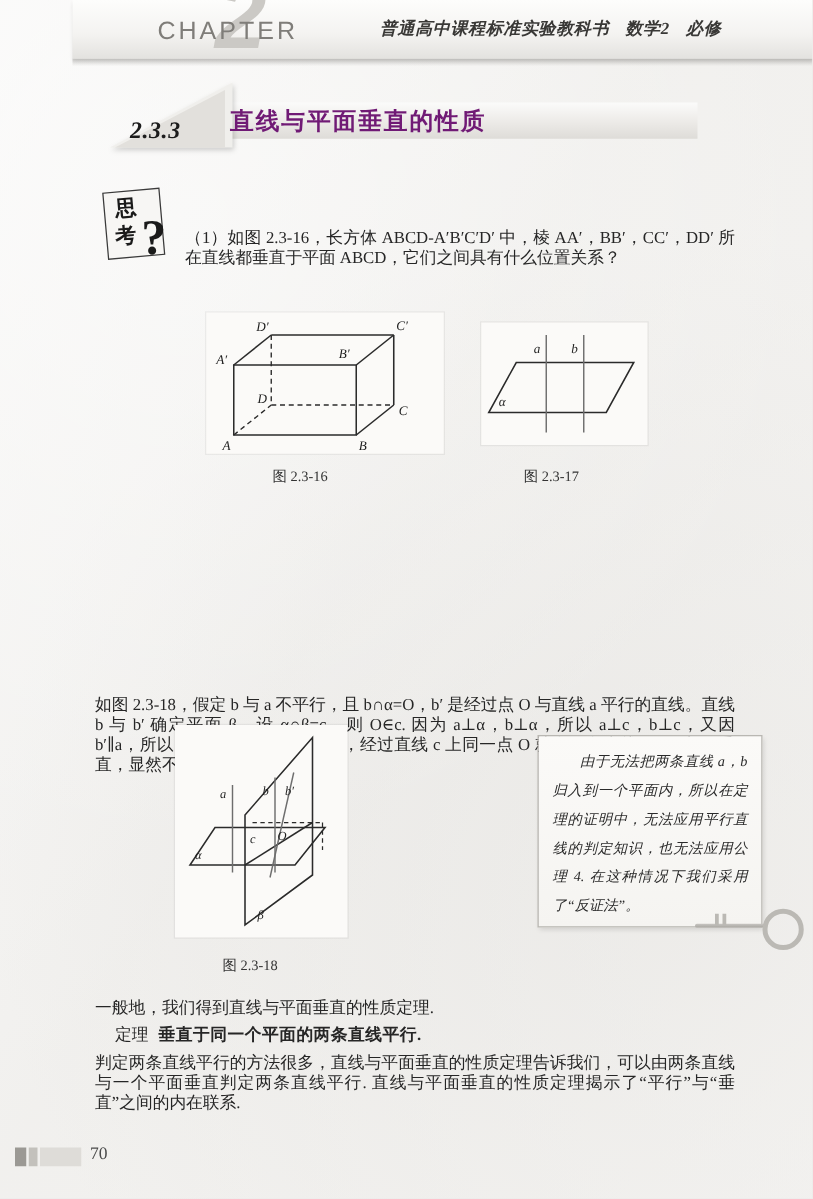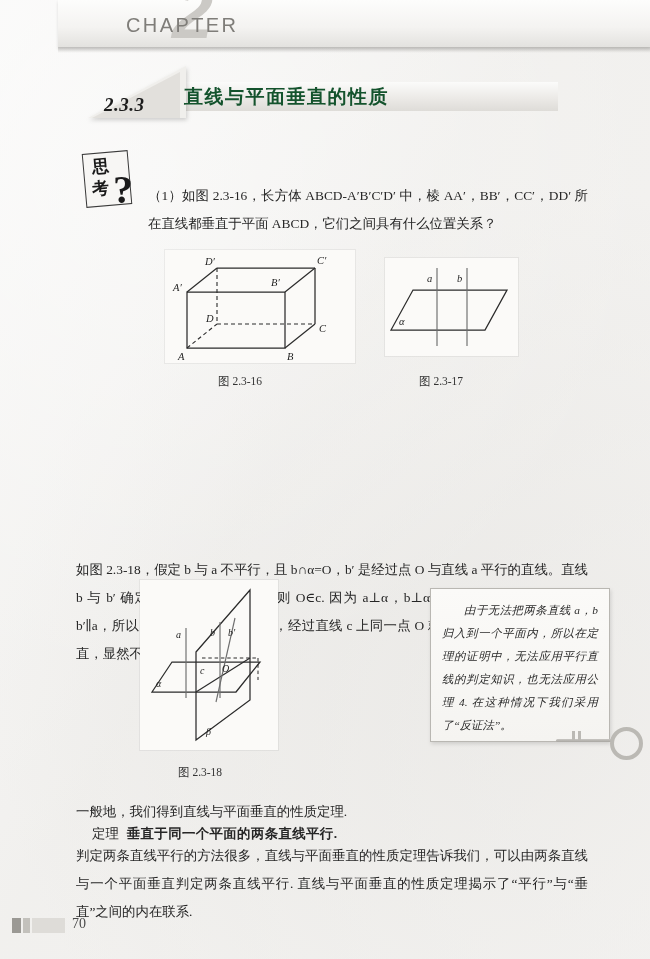--- a/index.html
+++ b/index.html
@@ -107,21 +107,21 @@
     font-weight: 700;
     font-style: italic;
     color: #1c1c1c;
     letter-spacing: 0.5px;
   }
   .sec-title {
     position: absolute;
     left: 96px; top: 18px;
     font-size: 19px;
     font-weight: 700;
-    color: #14532d;
+    color: #701a75;
     letter-spacing: 1.5px;
   }
 
   
   .think-icon {
     position: absolute;
     left: 80px; top: 150px;
     width: 62px; height: 68px;
   }
   .think-box {
@@ -148,21 +148,21 @@
     font-size: 40px;
     font-weight: 700;
     color: #1a1a1a;
     line-height: 1;
   }
 
   
   .para {
     position: absolute;
     font-size: 13.4px;
-    line-height: 28px;
+    line-height: 16px;
     color: #262626;
     text-align: justify;
   }
 
   #q1 { left: 148px; top: 182px; width: 440px; }
   #q2 { left: 76px;  top: 410px; width: 512px; }
   #proof { left: 76px; top: 512px; width: 512px; margin-top: 44px; }
   #general { left: 76px; top: 798px; width: 512px; }
   #thm-line { left: 76px; top: 820px; width: 512px; }
   #closing { left: 76px; top: 842px; width: 512px; }
@@ -252,20 +252,23 @@
 </style>
 </head>
 <body>
 
 <div class="page">
   <div class="paper-tex"></div>
 
   <div class="header-band">
     <div class="chap-num-ghost">2</div>
     <div class="chapter-word">CHAPTER</div>
+    <div class="header-title">
+      <span>普通高中课程标准实验教科书</span><span class="gap"></span><span>数学2</span><span class="gap"></span><span>必修</span>
+    </div>
   </div>
 
   <div class="ribbon">
     <div class="ribbon-bar"></div>
     <div class="ribbon-tri"></div>
     <div class="ribbon-tri2"></div>
     <div class="sec-num">2.3.3</div>
     <div class="sec-title">直线与平面垂直的性质</div>
   </div>
 

